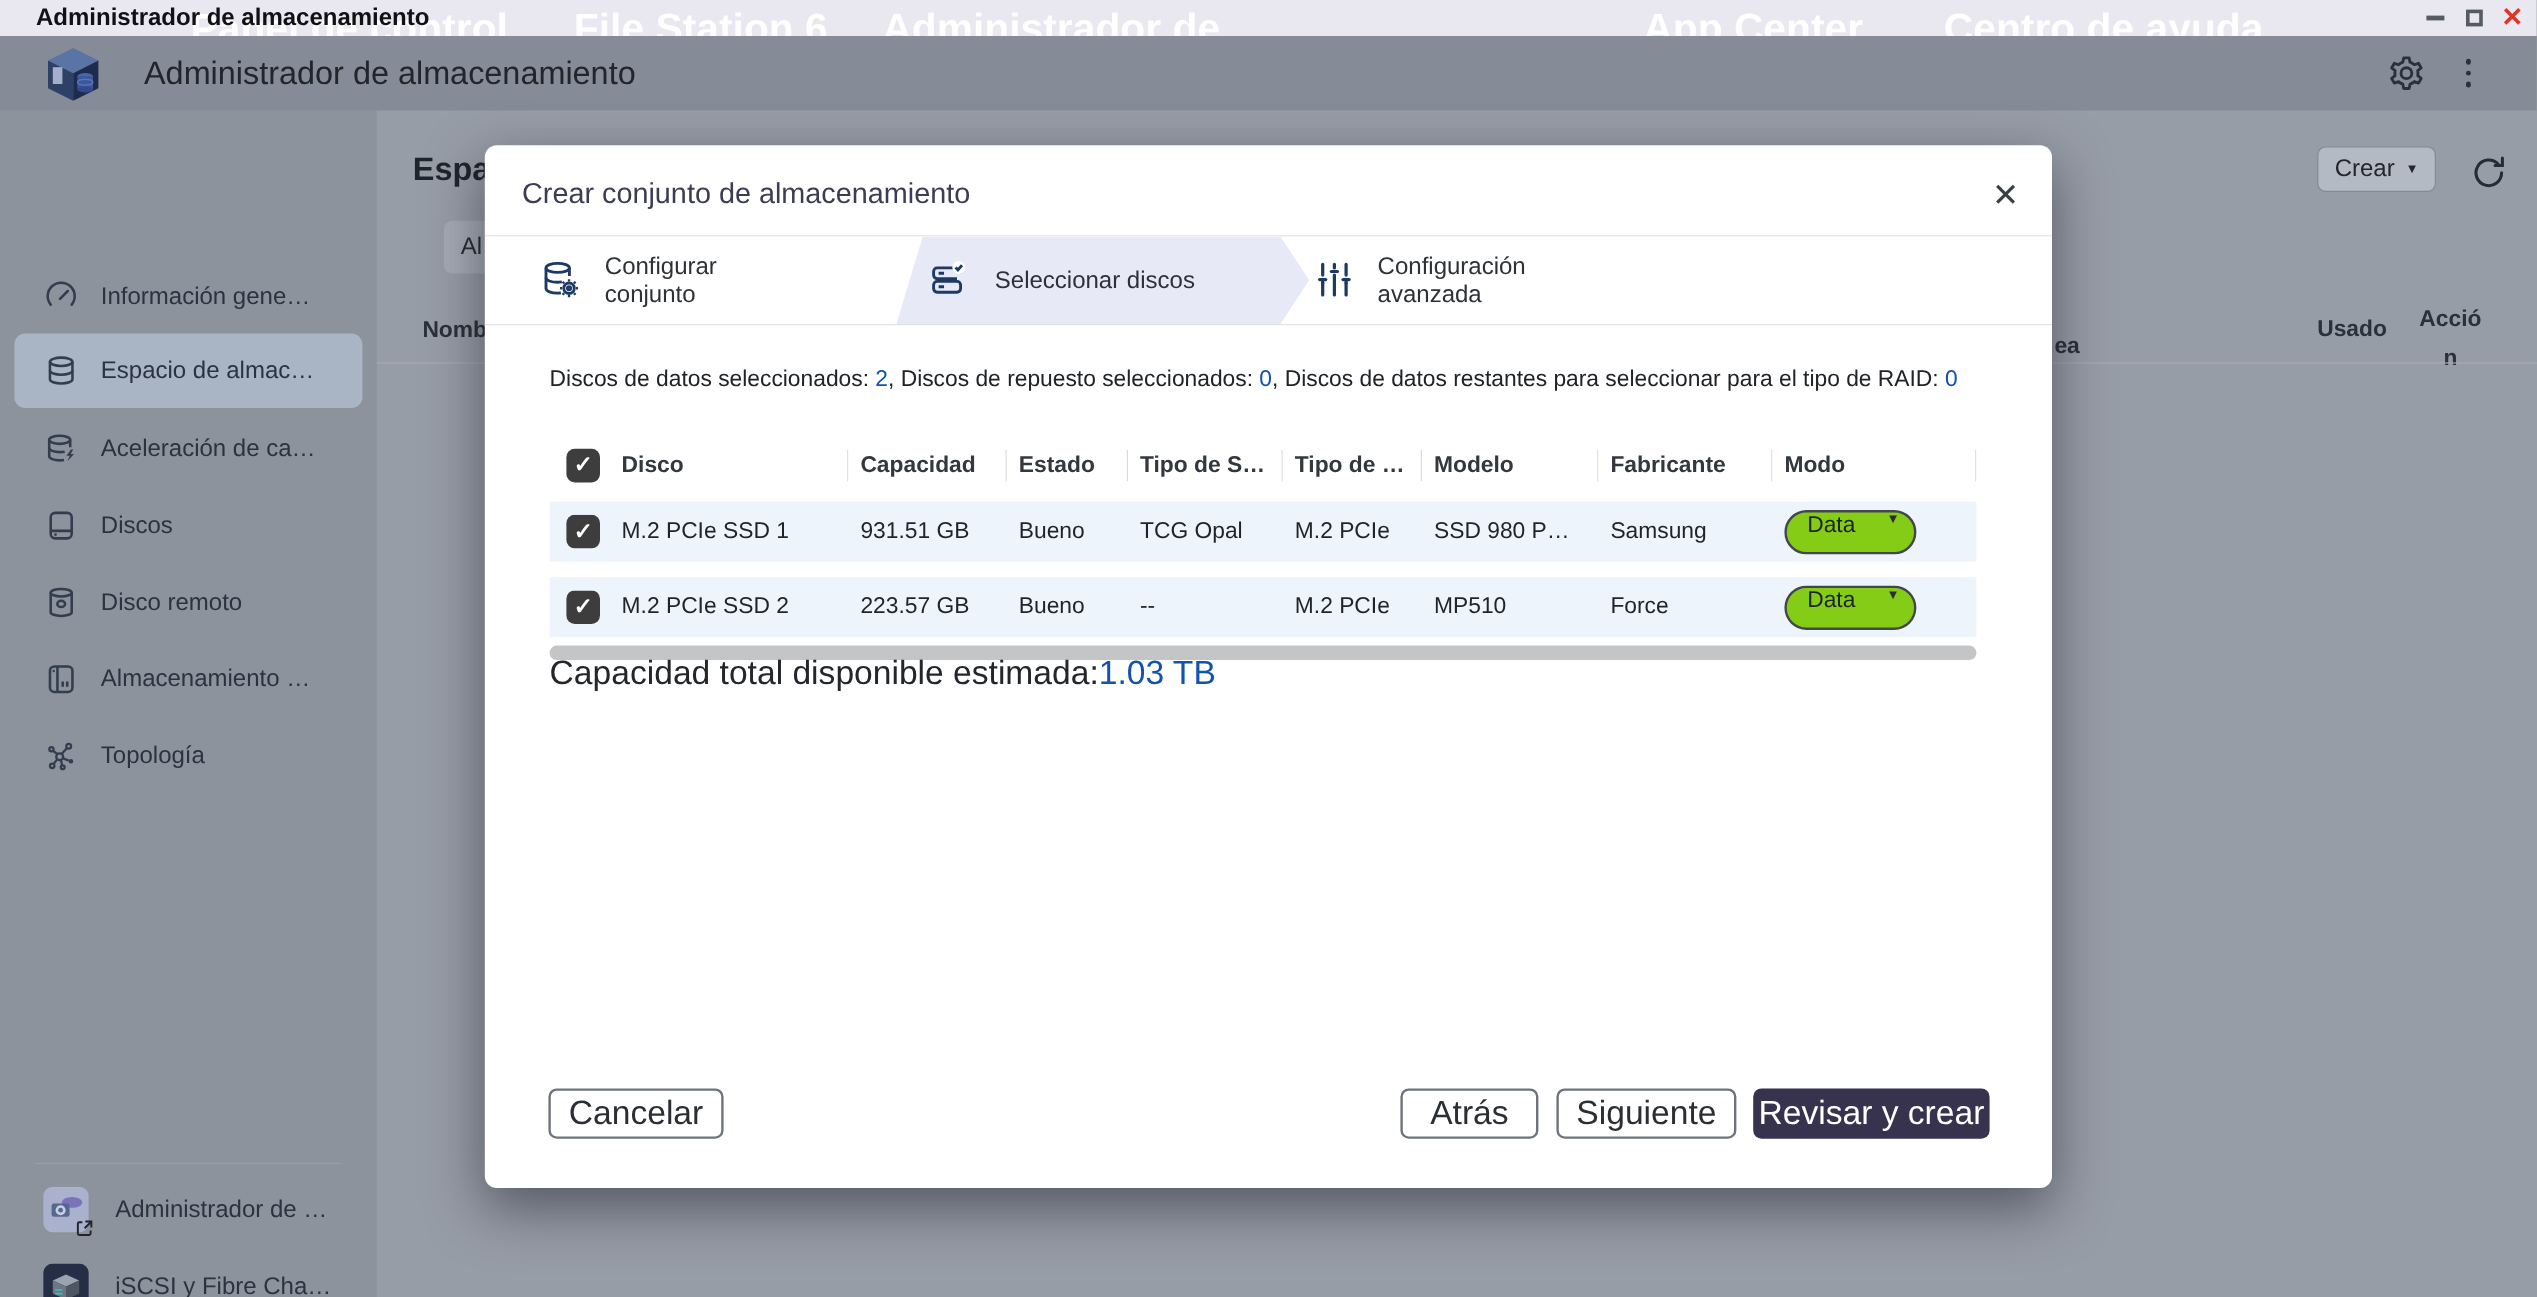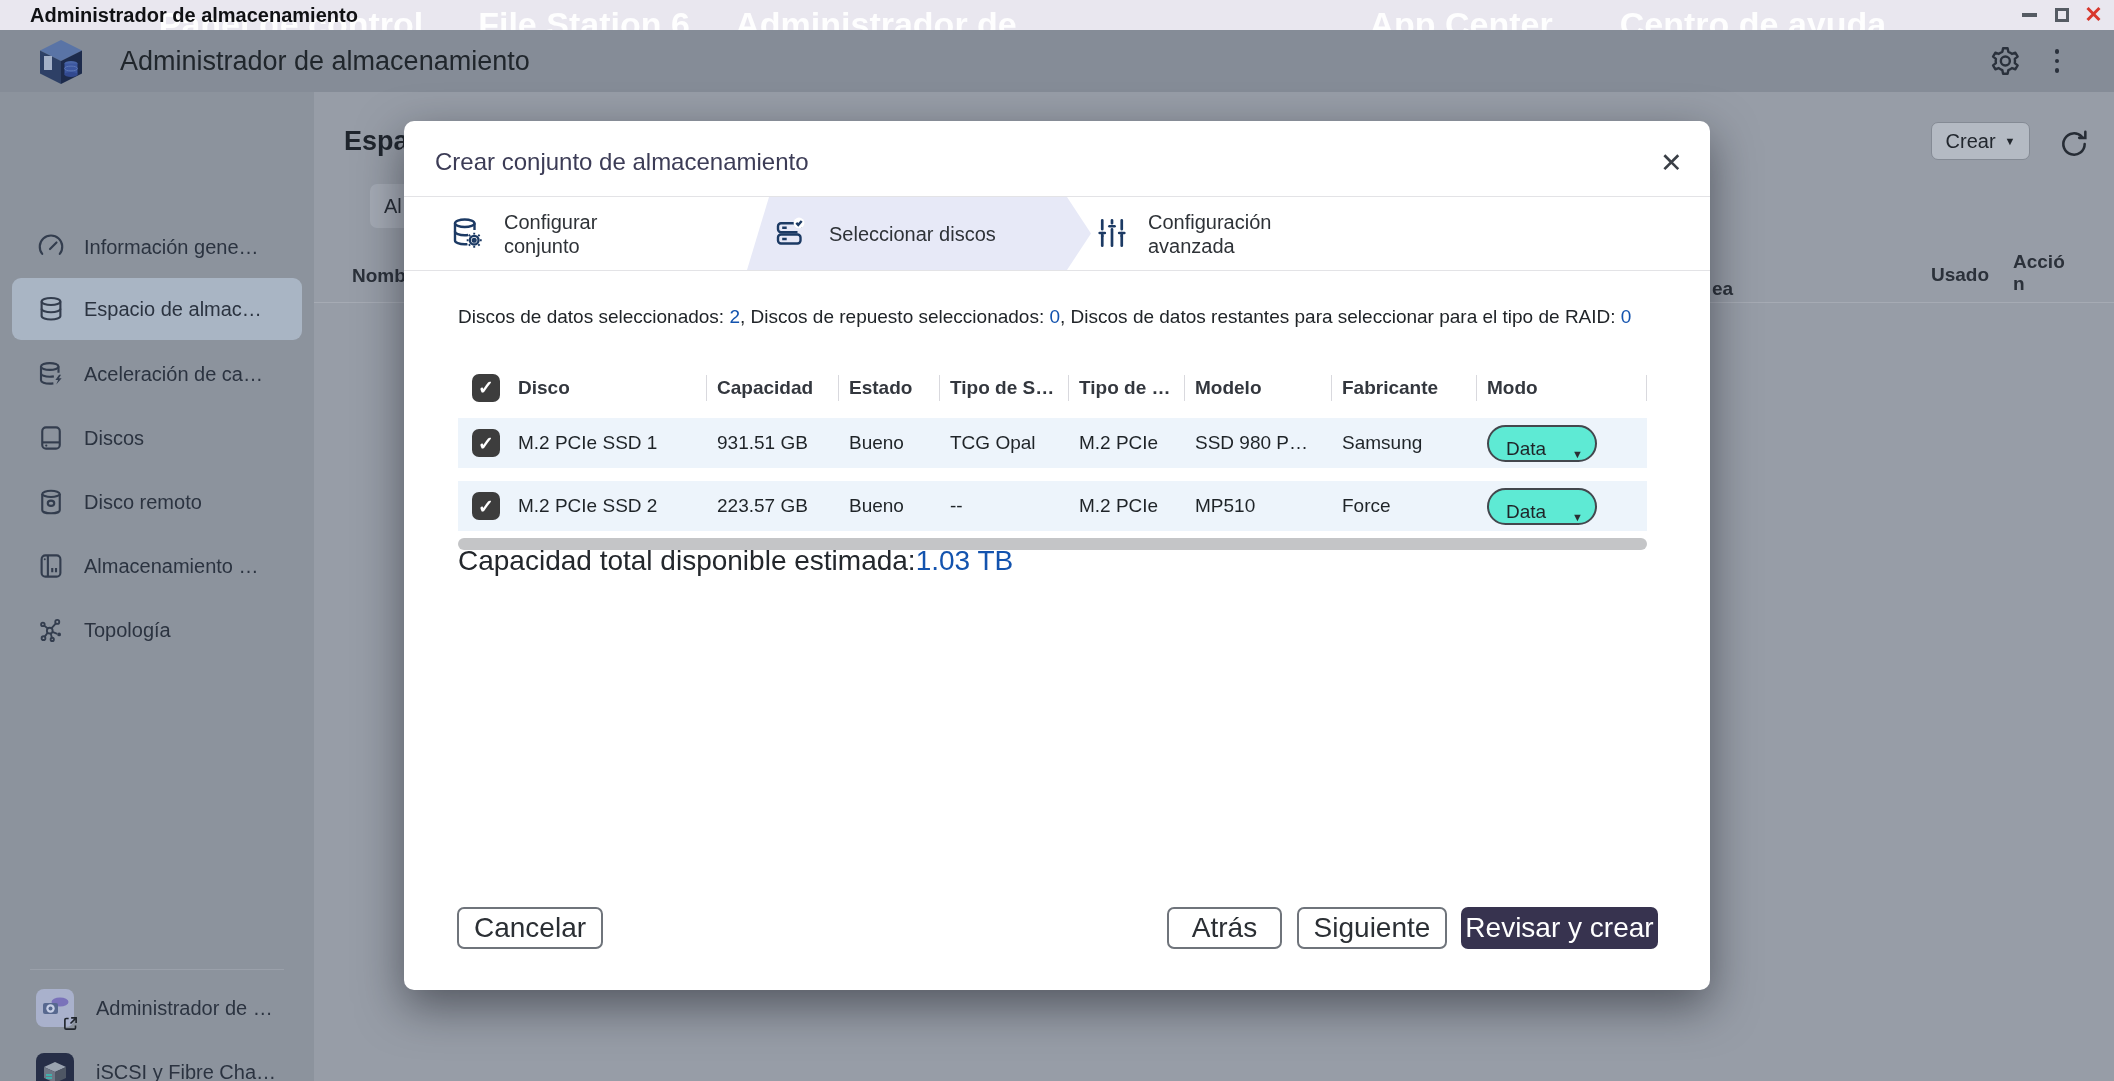--- a/index.html
+++ b/index.html
@@ -41,21 +41,21 @@
 
   
   .content { position:absolute; left:314px; top:92px; width:1800px; height:989px; background:#979da7; z-index:2; }
   .c-heading { position:absolute; left:30px; top:34px; font-size:27px; font-weight:bold; color:#1f252d; white-space:nowrap; }
   .c-tab { position:absolute; left:56px; top:92px; width:86px; height:44px; background:#a5abb5; border-radius:7px; line-height:44px; padding-left:14px; font-size:20px; color:#262c35; }
   .c-create { position:absolute; left:1617px; top:30px; width:99px; height:38px; background:#b4bac3; border:1px solid #848a94; border-radius:7px; display:flex; align-items:center; justify-content:center; gap:9px; font-size:20px; color:#22272e; cursor:pointer; }
   .c-create .caret { font-size:11px; }
   .c-refresh { position:absolute; left:1744px; top:36px; width:32px; height:32px; color:#262c35; cursor:pointer; }
   .c-col { position:absolute; font-size:19px; font-weight:600; color:#2b313a; }
   .cc-name{left:38px; top:173px;} .cc-tail{left:1398px; top:186px;} .cc-used{left:1617px; top:172px;}
-  .cc-action{left:1699px; top:159px; width:58px; word-break:break-all; line-height:22px;}
+  .cc-action{left:1699px; top:159px; width:58px; word-break:break-all; line-height:32px;text-align:center;}
   .c-divider { position:absolute; left:0; top:210px; width:1800px; height:1px; background:#a6abb4; }
 
   
   .dialog { position:absolute; left:404px; top:121px; width:1306px; height:869px; background:#ffffff; border-radius:10px; box-shadow:0 16px 46px rgba(15,17,26,.5); z-index:10; overflow:hidden; }
   .dlg-title { position:absolute; left:31px; top:27px; font-size:24px; font-weight:500; color:#3c3c56; }
   .dlg-close { position:absolute; left:1252px; top:22px; font-size:27px; color:#3a3f46; cursor:pointer; padding:4px; }
   .dlg-div1 { position:absolute; left:0; top:75px; width:1306px; height:1px; background:#e3e3e6; }
   .dlg-div2 { position:absolute; left:0; top:149px; width:1306px; height:1px; background:#e3e3e6; }
 
   .step-chevron { position:absolute; left:343px; top:76px; width:344px; height:73px; background:#e7e9f7;
@@ -77,21 +77,21 @@
   .th { position:relative; font-size:19px; font-weight:600; color:#33373e; padding-left:10px; height:40px; line-height:40px; white-space:nowrap; overflow:hidden; }
   .th.first-col { padding-left:6px; }
   .th:not(.th-check)::after { content:""; position:absolute; right:0; top:7px; width:1px; height:26px; background:#d9d9de; }
   .data-row { height:50px; background:#edf4fb; font-size:19px; color:#1f2428; }
   .data-row.r1 { margin-top:10px; }
   .data-row.r2 { margin-top:13px; }
   .td { padding-left:10px; white-space:nowrap; overflow:hidden; }
   .td.first-col { padding-left:6px; }
   .cb-cell { display:flex; align-items:center; padding-left:14px; }
   .checkbox { width:28px; height:28px; background:#3d3d3d; border-radius:7px; display:flex; align-items:center; justify-content:center; color:#fff; font-size:19px; font-weight:bold; cursor:pointer; }
-  .mode-select { margin-left:10px; width:110px; height:37px; background:#5eead4; border:2px solid #43474d; border-radius:19px; display:flex; align-items:flex-end; cursor:pointer; }
+  .mode-select { margin-left:10px; width:110px; height:37px; background:#84cc16; border:2px solid #43474d; border-radius:19px; display:flex; align-items:flex-start; cursor:pointer; }
   .mode-select .ms-lbl { margin-left:17px; font-size:19px; color:#1f2428; }
   .mode-select .ms-caret { margin-left:auto; margin-right:12px; font-size:11px; color:#2a2e33; }
   .hscrollbar { margin-top:7px; width:1189px; height:12px; background:#c4c5c7; border-radius:6px; cursor:pointer; }
 
   .dlg-capacity { position:absolute; left:54px; top:424px; width:1190px; text-align:left; font-size:28px; color:#23272c; }
   .dlg-capacity .accent { color:#1353ae; }
 
   .btn { position:absolute; top:786px; height:42px; border-radius:7px; font-size:28px; display:flex; align-items:center; justify-content:center; cursor:pointer; background:#fff; border:2px solid #6f747b; color:#2b2f34; }
   .btn-cancel{left:53px; width:146px;} .btn-back{left:763px; width:115px;} .btn-next{left:893px; width:150px;}
   .btn-primary{left:1057px; width:197px; background:#37334f; border:none; color:#ffffff;}

